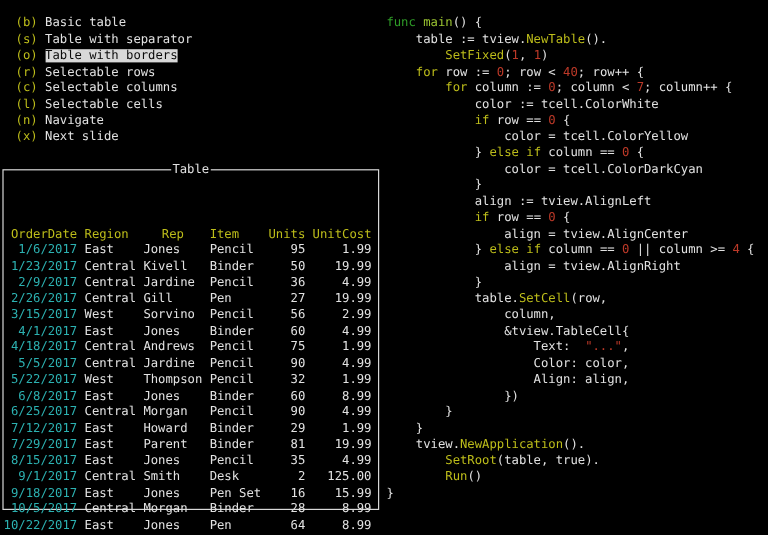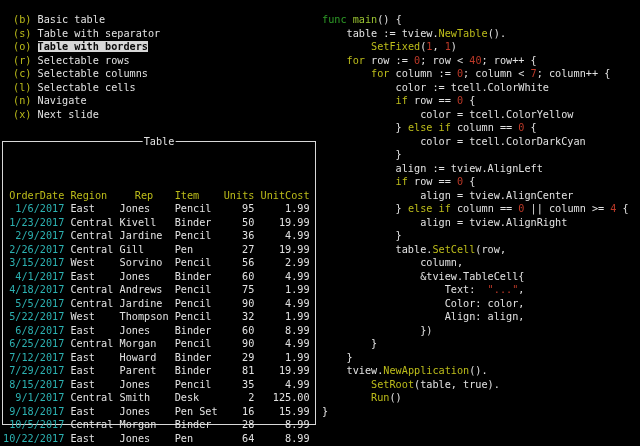--- a/index.html
+++ b/index.html
@@ -12,21 +12,21 @@
   html,body{background:#222;}
   .screen{
     position:relative;width:640px;height:446px;background:var(--bg);overflow:hidden;
     font-family:"DejaVu Sans Mono",monospace;font-size:10.2px;line-height:13.5px;
     color:var(--white);white-space:pre;
   }
   
   .menu{position:absolute;left:13px;top:13px;}
   .menu-item{height:13.5px;}
   .menu-key{color:var(--yellow);}
-  .menu-label.selected{background:var(--menu-hl-bg);color:var(--menu-hl-fg);font-weight:bold;}
+  .menu-label.selected{background:var(--menu-hl-bg);color:var(--menu-hl-fg);}
   
   .panel{position:absolute;left:2px;top:141px;width:314px;height:284px;border:1px solid var(--border);}
   .panel-title{position:absolute;top:-7px;left:50%;transform:translateX(-50%);background:var(--bg);padding:0 1px;color:var(--white);}
   .tbody{padding-top:6px;}
   .trow{display:flex;height:13.5px;}
   .trow .c{display:block;overflow:visible;}
   .c0{width:10ch;text-align:right;color:var(--cyan);}
   .c1{width:7ch;margin-left:1ch;}
   .c2{width:8ch;margin-left:1ch;}
   .c3{width:7ch;margin-left:1ch;}

